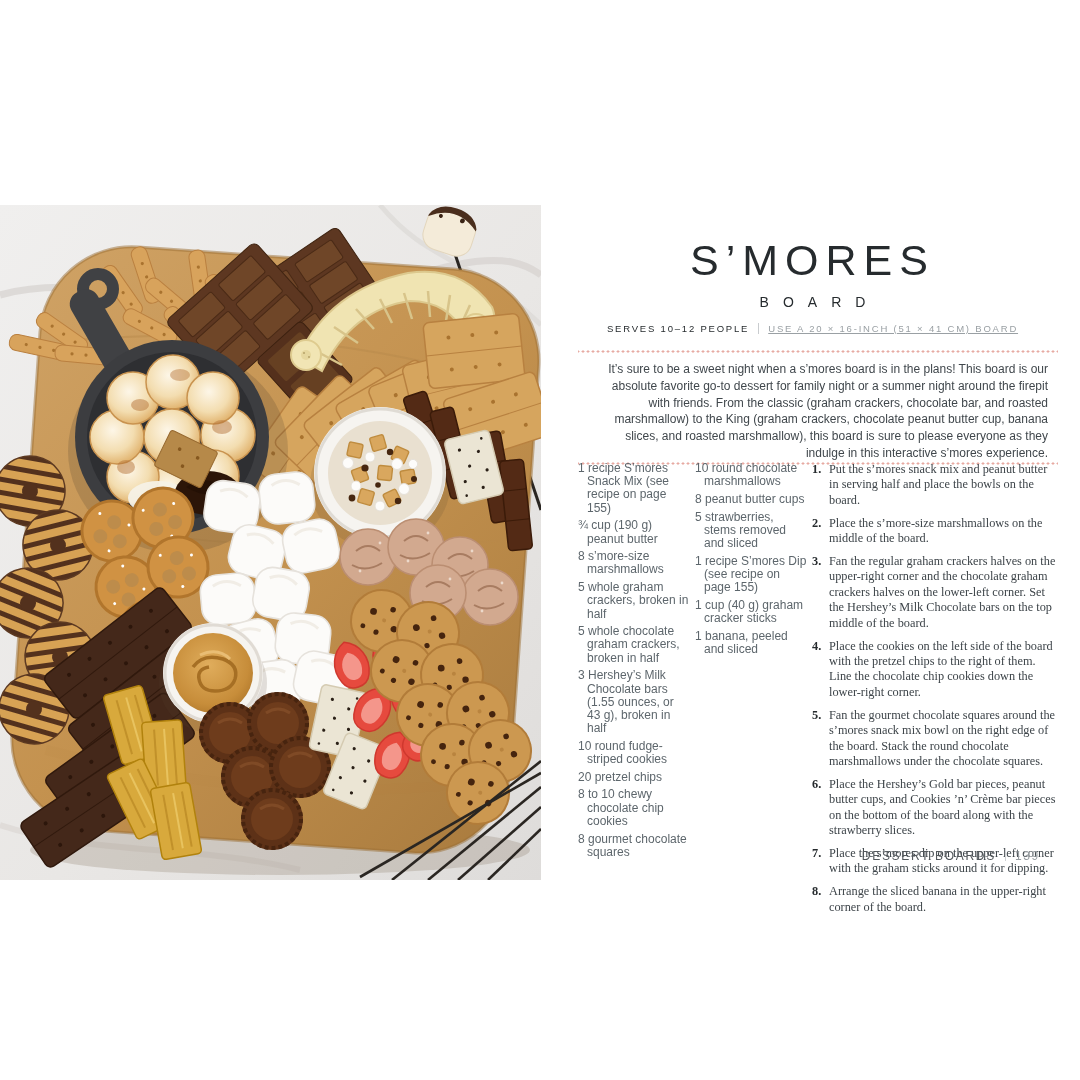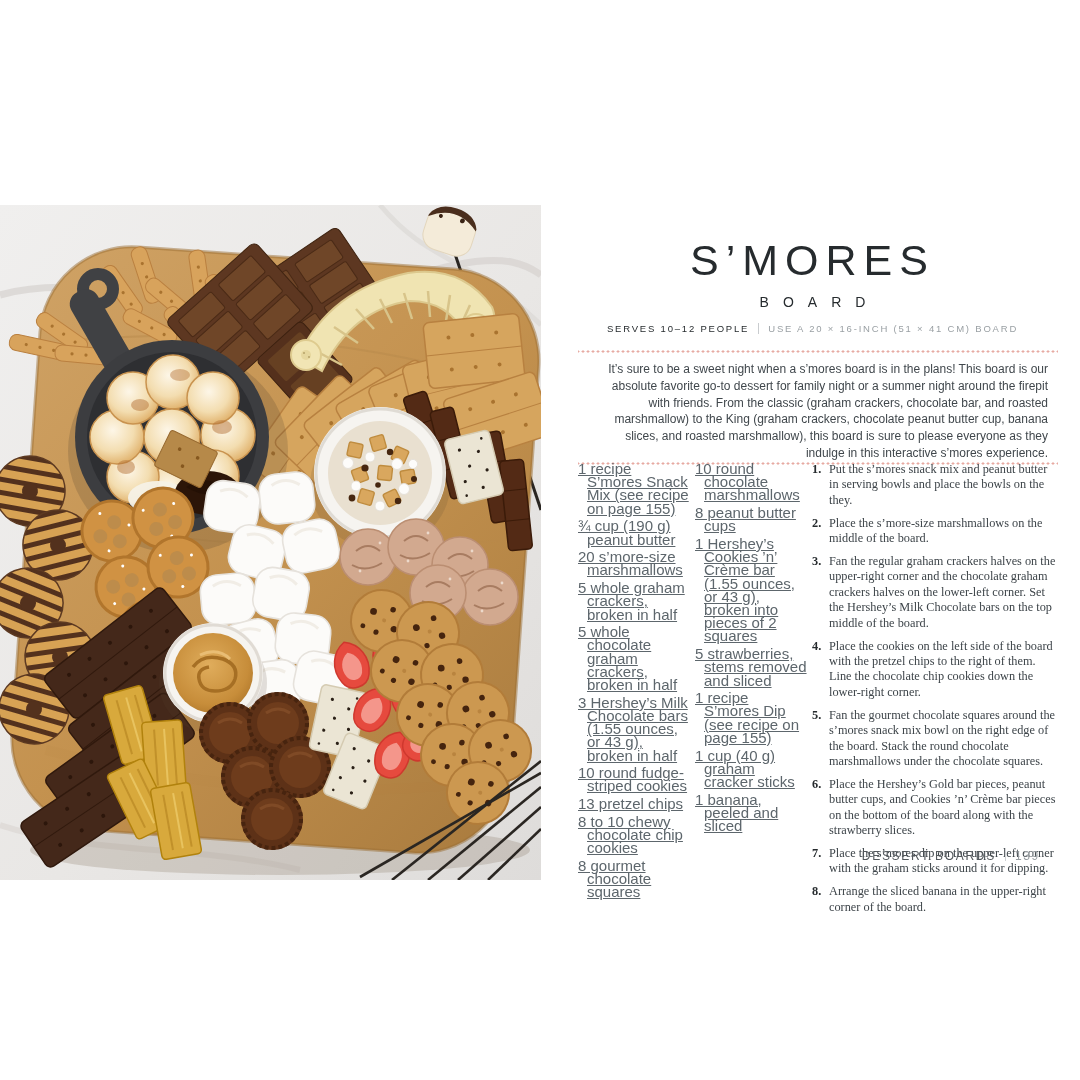--- a/index.html
+++ b/index.html
@@ -15,31 +15,31 @@
 
   .rheader{position:absolute;top:236px;left:0;width:100%;text-align:center;}
   .title{margin:0;font-size:43px;font-weight:300;letter-spacing:7px;
          color:var(--title-color,#262b2e);}
   .subtitle{margin:9px 0 0 0;font-size:14px;font-weight:500;letter-spacing:14px;
             text-indent:14px;color:var(--title-color,#262b2e);}
   .meta{margin-top:13px;font-size:9.5px;letter-spacing:1.8px;
         display:flex;align-items:center;justify-content:center;gap:9px;}
   .serves{font-weight:400;color:var(--title-color,#262b2e);}
   .meta-divider{width:1px;height:11px;background:#c9cccf;}
-  .board-size{color:var(--muted-color,#9aa0a4);font-weight:500;}
+  .board-size{color:var(--muted-color,#9aa0a4);font-weight:500;text-decoration:underline;}
 
   .intro-block{position:absolute;top:350px;left:33px;width:480px;}
   .dotted{height:3px;background-image:radial-gradient(circle,var(--accent-dotted,#e7aaa2) 1px,transparent 1.2px);
           background-size:5px 3px;background-repeat:repeat-x;background-position:center;}
   .intro{margin:8px 10px 0;font-size:12px;line-height:16.8px;text-align:right;
          font-weight:500;color:var(--intro-color,#40474c);}
 
   .columns{position:absolute;top:462px;left:33px;width:480px;display:flex;}
   ul.ing{list-style:none;margin:0;padding:0;width:112px;margin-right:5px;
-         font-size:15px;line-height:13.2px;color:var(--ingredient-color,#5d666c);text-decoration:underline;}
+         font-size:12px;line-height:13.2px;color:var(--ingredient-color,#5d666c);}
   ul.ing li{margin-bottom:4.5px;padding-left:9px;text-indent:-9px;}
   ol.steps{list-style:none;margin:0;padding:0;flex:1;
            font-family:"Liberation Serif",serif;font-size:12.3px;line-height:15.4px;
            color:var(--step-color,#3d4449);}
   ol.steps li{margin-bottom:7.5px;display:flex;}
   .step-num{flex:0 0 17px;font-weight:700;color:var(--title-color,#23272a);}
   .step-text{flex:1;}
 
   .pfooter{position:absolute;top:849px;right:40px;display:flex;align-items:center;gap:9px;
            font-size:12px;letter-spacing:1.7px;color:#53585c;}
@@ -462,42 +462,41 @@
   <div class="intro-block">
     <div class="dotted"></div>
     <p class="intro">It’s sure to be a sweet night when a s’mores board is in the plans! This board is our absolute favorite go-to dessert for family night or a summer night around the firepit with friends. From the classic (graham crackers, chocolate bar, and roasted marshmallow) to the King (graham crackers, chocolate peanut butter cup, banana slices, and roasted marshmallow), this board is sure to please everyone as they indulge in this interactive s’mores experience.</p>
     <div class="dotted"></div>
   </div>
 
   <div class="columns">
     <ul class="ing">
         <li>1 recipe S’mores Snack Mix (see recipe on page 155)</li>
         <li>¾ cup (190 g) peanut butter</li>
-        <li>20 s’more-size marshmallows</li>
+        <li>8 s’more-size marshmallows</li>
         <li>5 whole graham crackers, broken in half</li>
         <li>5 whole chocolate graham crackers, broken in half</li>
         <li>3 Hershey’s Milk Chocolate bars (1.55 ounces, or 43 g), broken in half</li>
         <li>10 round fudge-striped cookies</li>
-        <li>13 pretzel chips</li>
+        <li>20 pretzel chips</li>
         <li>8 to 10 chewy chocolate chip cookies</li>
         <li>8 gourmet chocolate squares</li>
       </ul>
     <ul class="ing">
         <li>10 round chocolate marshmallows</li>
         <li>8 peanut butter cups</li>
-        <li>1 Hershey’s Cookies ’n’ Crème bar (1.55 ounces, or 43 g), broken into pieces of 2 squares</li>
         <li>5 strawberries, stems removed and sliced</li>
         <li>1 recipe S’mores Dip (see recipe on page 155)</li>
         <li>1 cup (40 g) graham cracker sticks</li>
         <li>1 banana, peeled and sliced</li>
       </ul>
     <ol class="steps">
         <li>
           <span class="step-num">1.</span>
-          <span class="step-text">Put the s’mores snack mix and peanut butter in serving bowls and place the bowls on the they.</span>
+          <span class="step-text">Put the s’mores snack mix and peanut butter in serving half and place the bowls on the board.</span>
         </li>
         <li>
           <span class="step-num">2.</span>
           <span class="step-text">Place the s’more-size marshmallows on the middle of the board.</span>
         </li>
         <li>
           <span class="step-num">3.</span>
           <span class="step-text">Fan the regular graham crackers halves on the upper-right corner and the chocolate graham crackers halves on the lower-left corner. Set the Hershey’s Milk Chocolate bars on the top middle of the board.</span>
         </li>
         <li>

